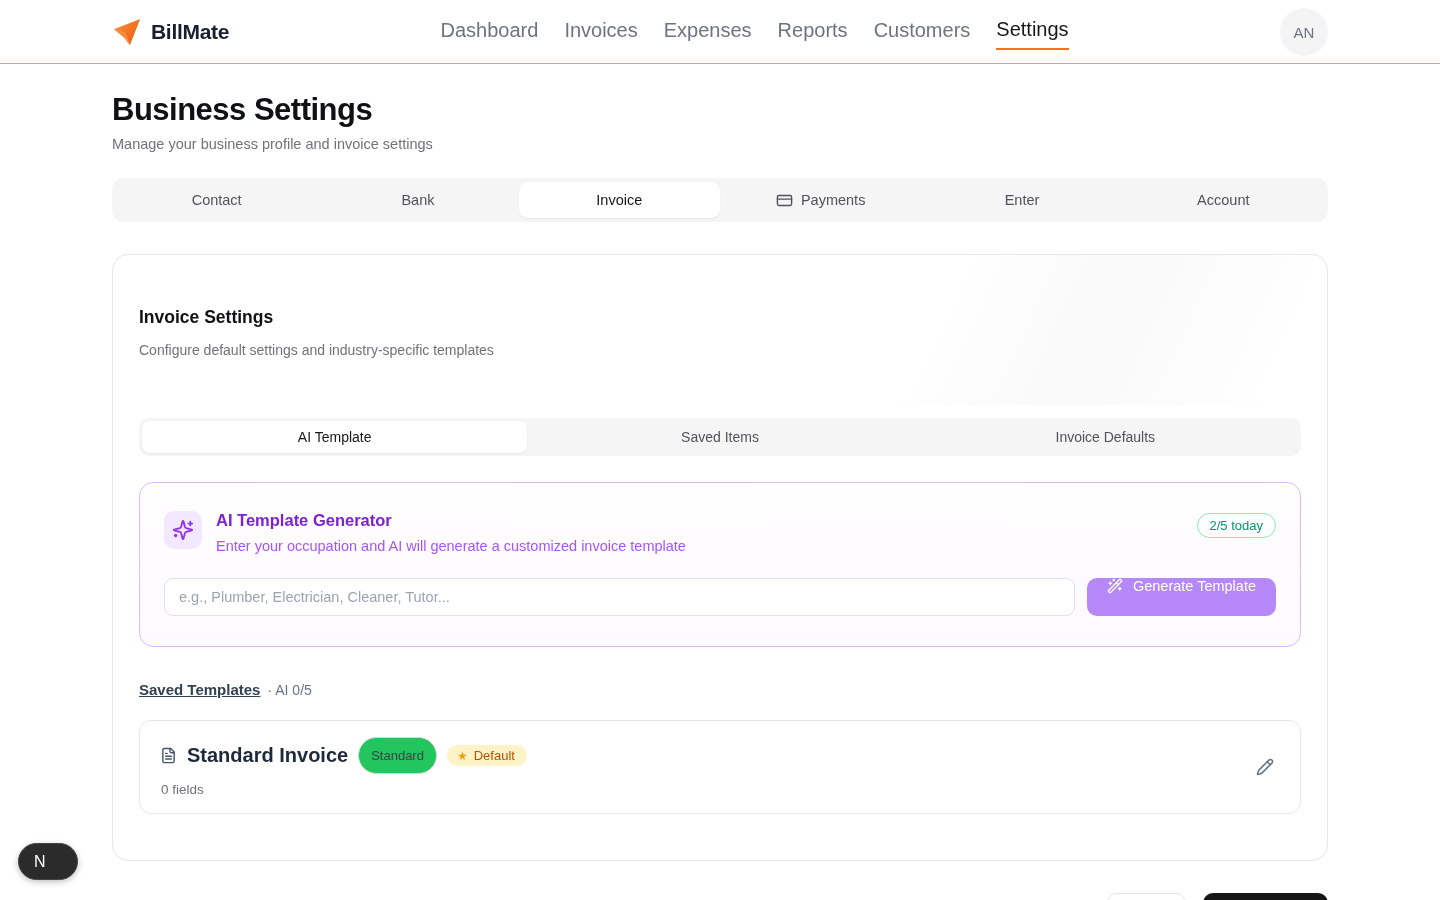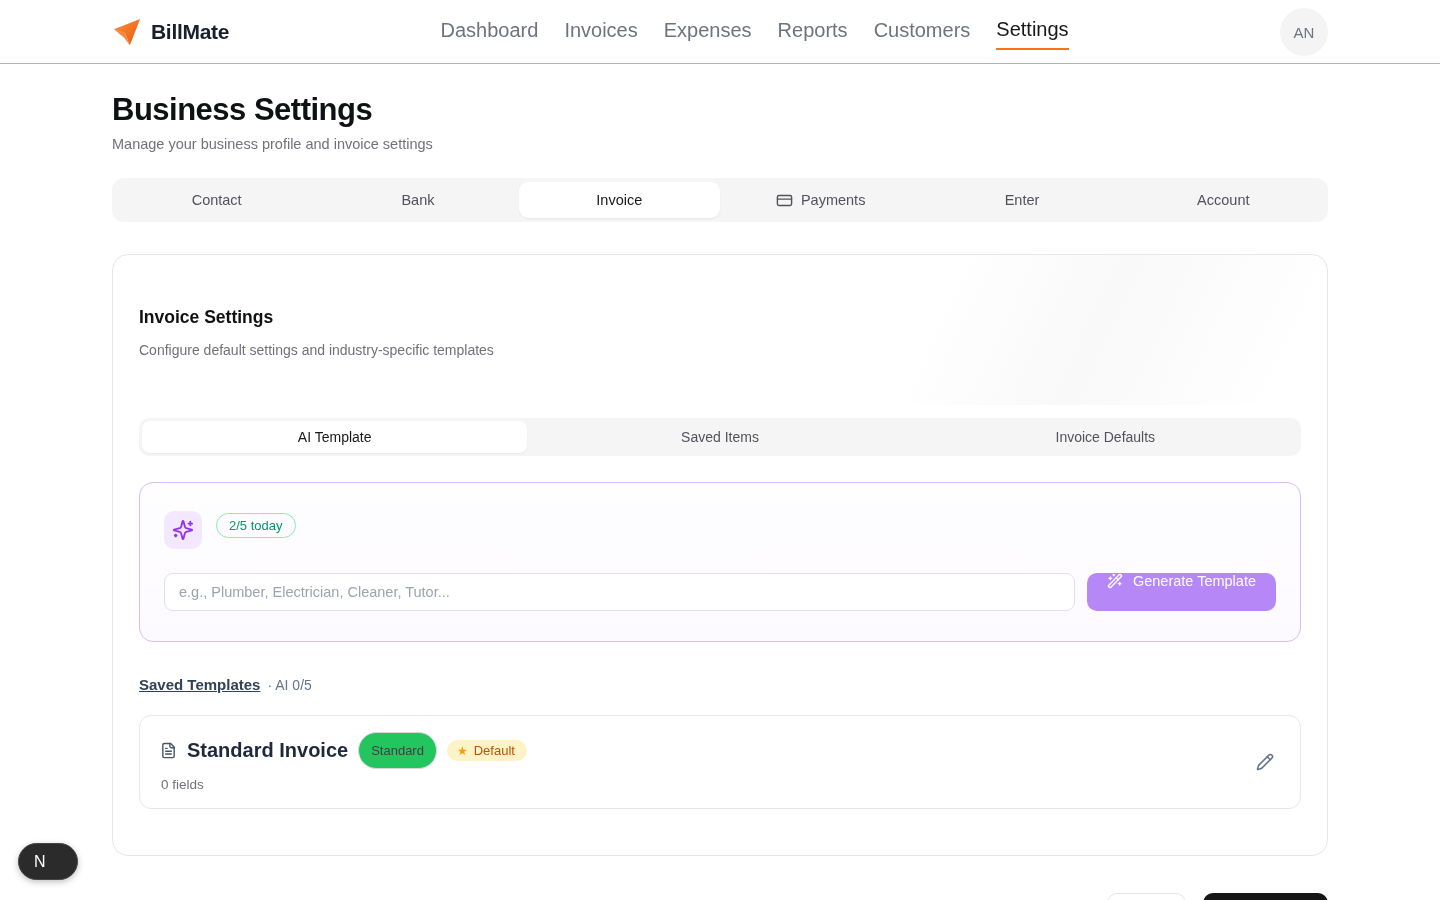--- a/index.html
+++ b/index.html
@@ -169,20 +169,24 @@
     <div class="gen-box">
       <div class="gen-head">
         <div class="gen-icon">
           <svg width="22" height="22" viewBox="0 0 24 24" fill="none" stroke="#9333ea" stroke-width="2" stroke-linecap="round" stroke-linejoin="round">
             <path d="M9.937 15.5A2 2 0 0 0 8.5 14.063l-6.135-1.582a.5.5 0 0 1 0-.962L8.5 9.936A2 2 0 0 0 9.937 8.5l1.582-6.135a.5.5 0 0 1 .963 0L14.063 8.5A2 2 0 0 0 15.5 9.937l6.135 1.581a.5.5 0 0 1 0 .964L15.5 14.063a2 2 0 0 0-1.437 1.437l-1.582 6.135a.5.5 0 0 1-.963 0z"></path>
             <path d="M20 3v4"></path>
               <path d="M22 5h-4"></path>
               <path d="M4 17v2"></path>
               <path d="M5 18H3"></path>
           </svg>
+        </div>
+        <div class="gen-titles">
+          <div class="gen-title">AI Template Generator</div>
+          <div class="gen-sub">Enter your occupation and AI will generate a customized invoice template</div>
         </div>
         <span class="usage-badge">2/5 today</span>
       </div>
       <div class="gen-row">
         <input class="gen-input" type="text" placeholder="e.g., Plumber, Electrician, Cleaner, Tutor..." style="">
         <button class="gen-btn">
           <span style="display:flex;">
             <svg width="16" height="16" viewBox="0 0 24 24" fill="none" stroke="#ffffff" stroke-width="2" stroke-linecap="round" stroke-linejoin="round">
               <path d="m21.64 3.64-1.28-1.28a1.21 1.21 0 0 0-1.72 0L2.36 18.64a1.21 1.21 0 0 0 0 1.72l1.28 1.28a1.2 1.2 0 0 0 1.72 0L21.64 5.36a1.2 1.2 0 0 0 0-1.72"></path>
               <path d="m14 7 3 3"></path>

